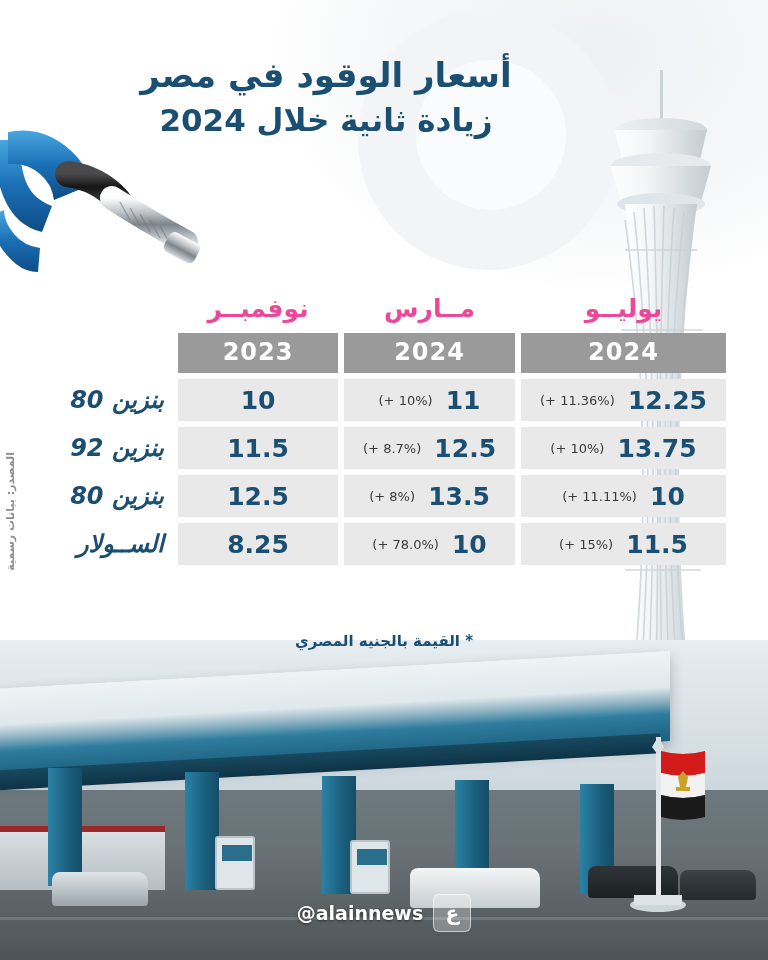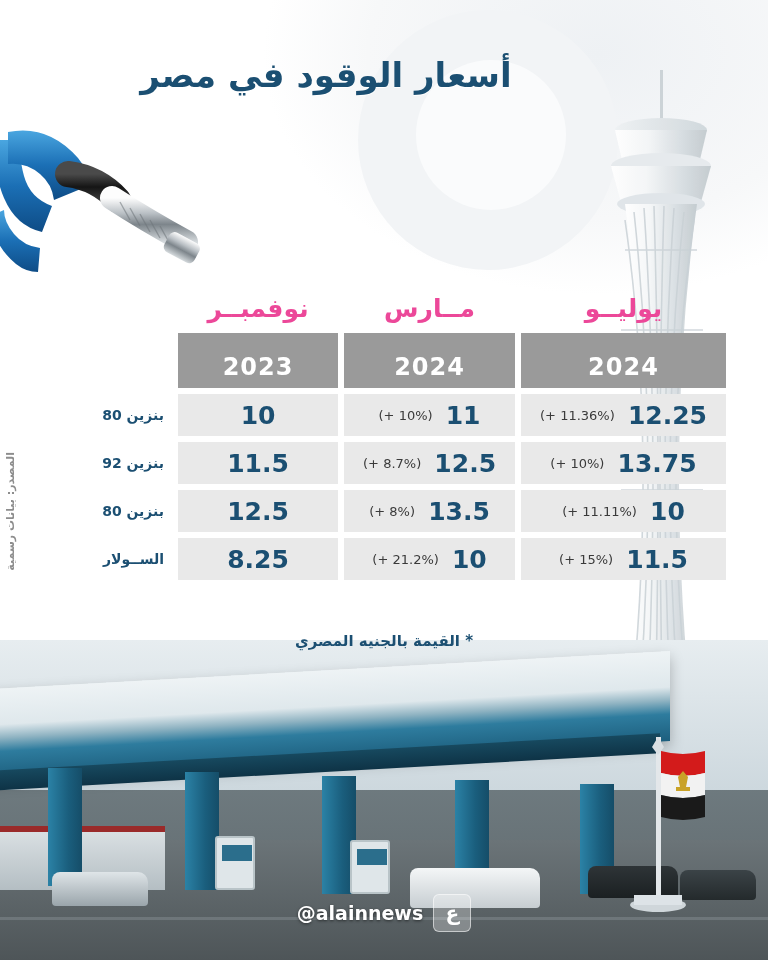--- a/index.html
+++ b/index.html
@@ -77,31 +77,32 @@
     text-align: center;
     letter-spacing: 3px;
   }
   table.prices th.rowlabel-head { width: 130px; background: transparent; }
   .year-cell {
     background: #9a9a9a;
     color: #ffffff;
     font-size: 24px;
     font-weight: bold;
     text-align: center;
-    padding: 20px 0 7px 0;
+    padding: 5px 0 7px 0;
     letter-spacing: 1px;
   }
   .year-cell.blank { background: transparent; }
   td.rowlabel {
     color: #1b4f72;
-    font-size: 14px;
+    font-size: 24px;
     font-weight: bold;
     text-align: right;
     padding: 0 8px 0 0;
     white-space: nowrap;
+    font-style: italic;
   }
   td.value {
     background: #e9e9e9;
     height: 42px;
     padding: 0 19px;
     text-align: center;
     vertical-align: middle;
     white-space: nowrap;
   }
   .price {
@@ -249,20 +250,21 @@
     <path d="M53 420 h82"></path>
       <path d="M57 500 h76"></path>
       <path d="M62 580 h66"></path>
     <path d="M68 650 h54"></path>
   </g>
   <rect x="52" y="690" width="84" height="48" fill="#e9edef"></rect>
 </svg>
 
 <div class="header">
   <div class="title-1">أسعار الوقود في مصر</div>
+  <div class="title-2">زيادة ثانية خلال 2024</div>
 </div>
 
 <svg class="nozzle" viewBox="0 0 250 170">
   <defs>
     <linearGradient id="blu" x1="0" y1="0" x2="0" y2="1">
       <stop offset="0%" stop-color="#4aa6e0"></stop>
       <stop offset="50%" stop-color="#1b6fb5"></stop>
       <stop offset="100%" stop-color="#0e4c86"></stop>
     </linearGradient>
     <linearGradient id="metal" x1="0" y1="0" x2="0" y2="1">
@@ -354,21 +356,21 @@
         <td class="rowlabel">بنزين 80</td>
       </tr>
 
       <tr>
         <td class="value">
           <span class="price">11.5</span>
           <span class="delta">(+ 15%)</span>
         </td>
         <td class="value">
           <span class="price">10</span>
-          <span class="delta">(+ 21.2%)</span>
+          <span class="delta">(+ 78.0%)</span>
         </td>
         <td class="value center-only">
           <span class="price">8.25</span>
         </td>
         <td class="rowlabel">الســولار</td>
       </tr>
     </tbody>
   </table>
 </div>
 

